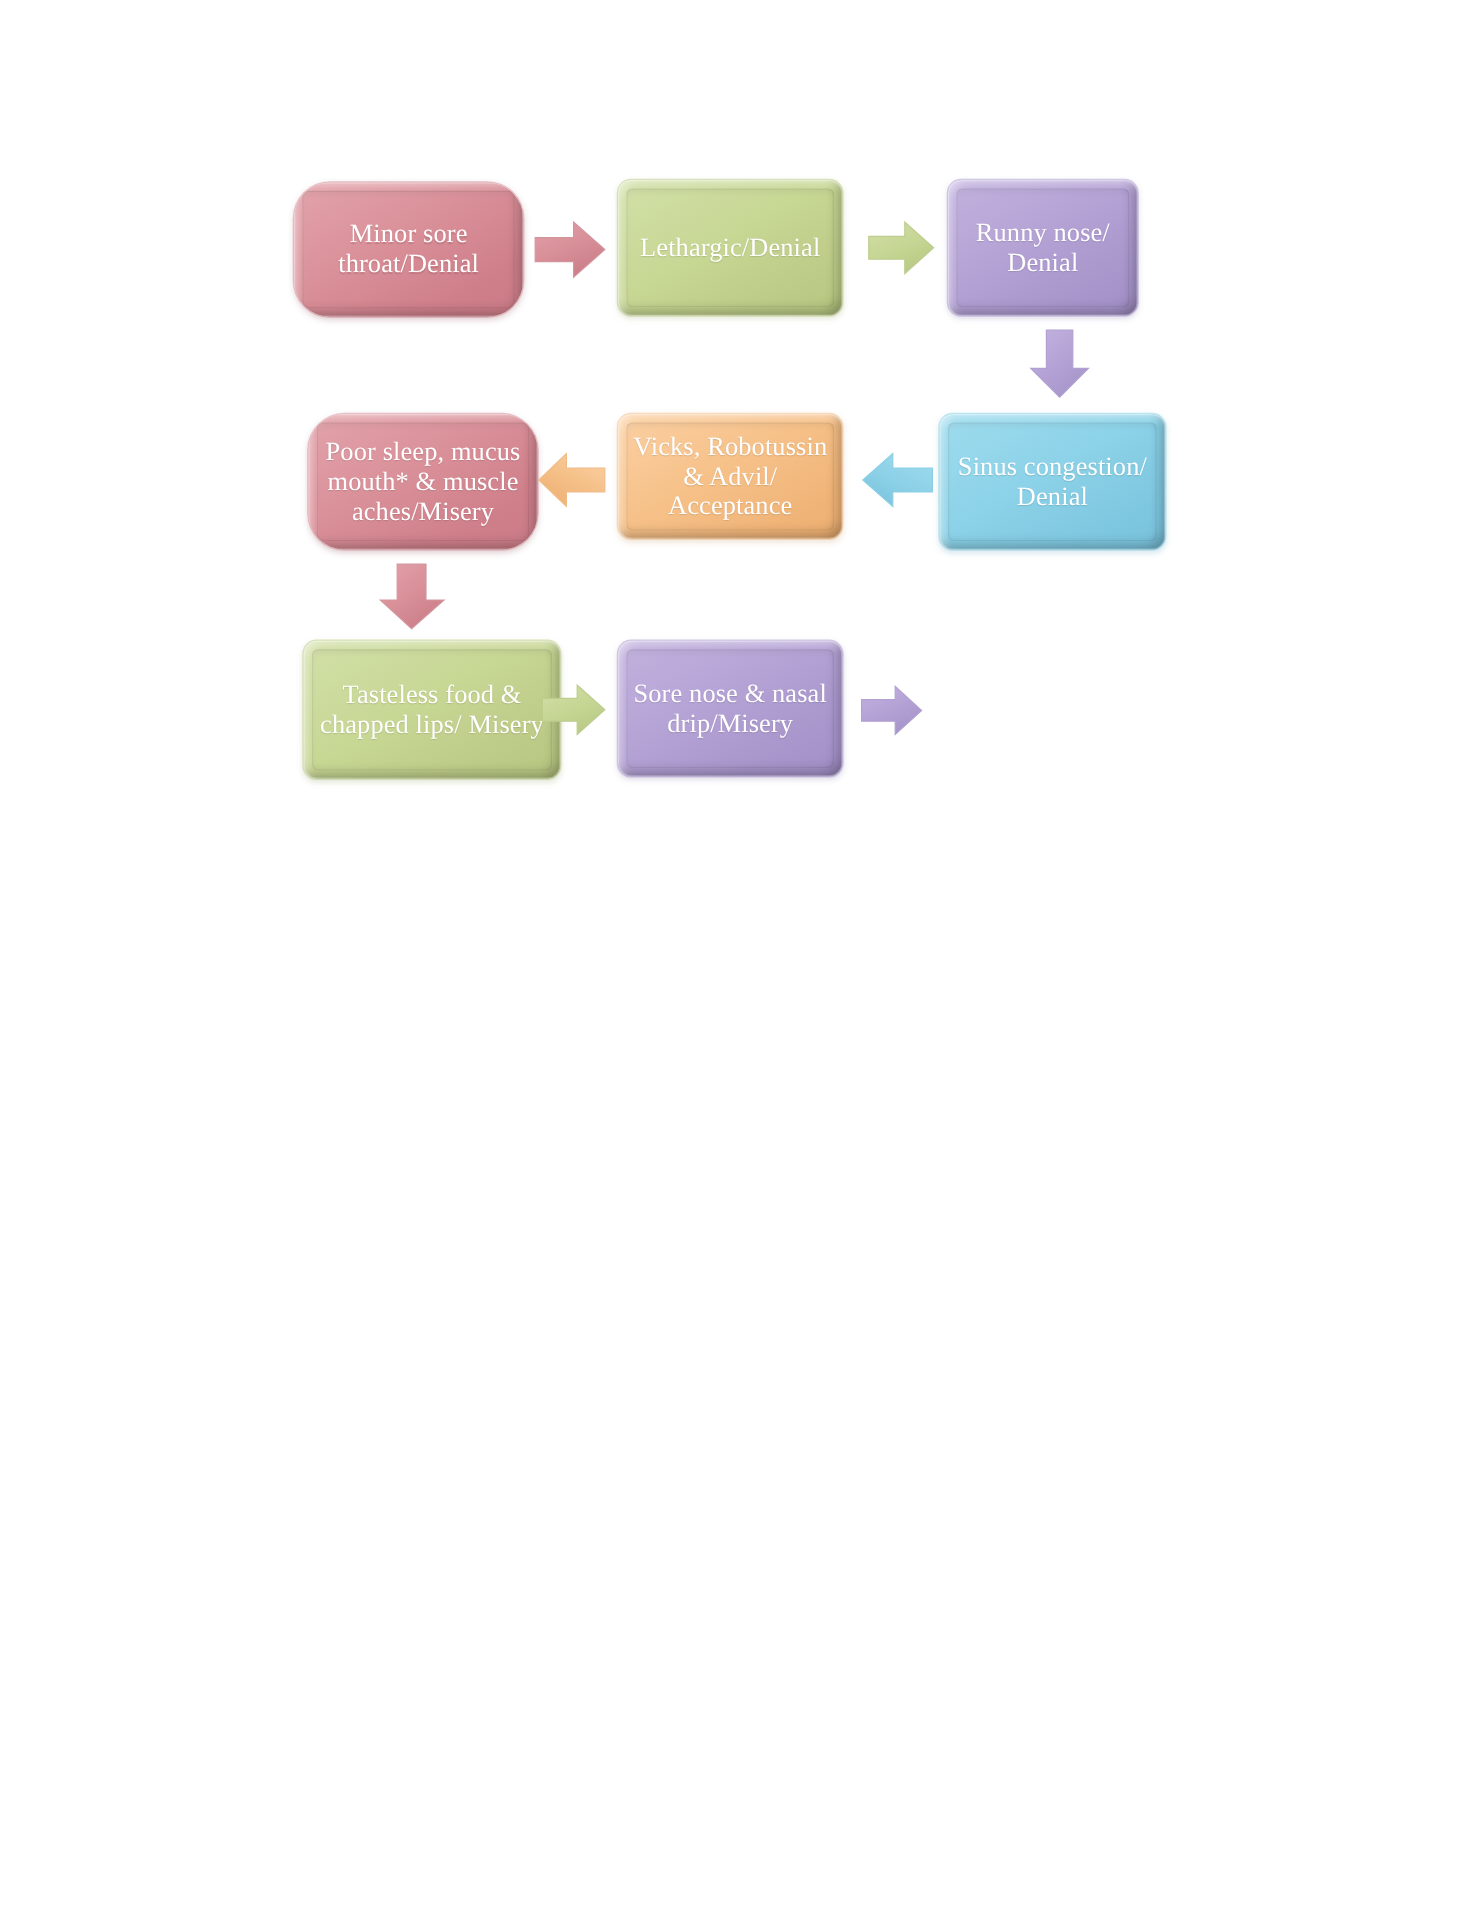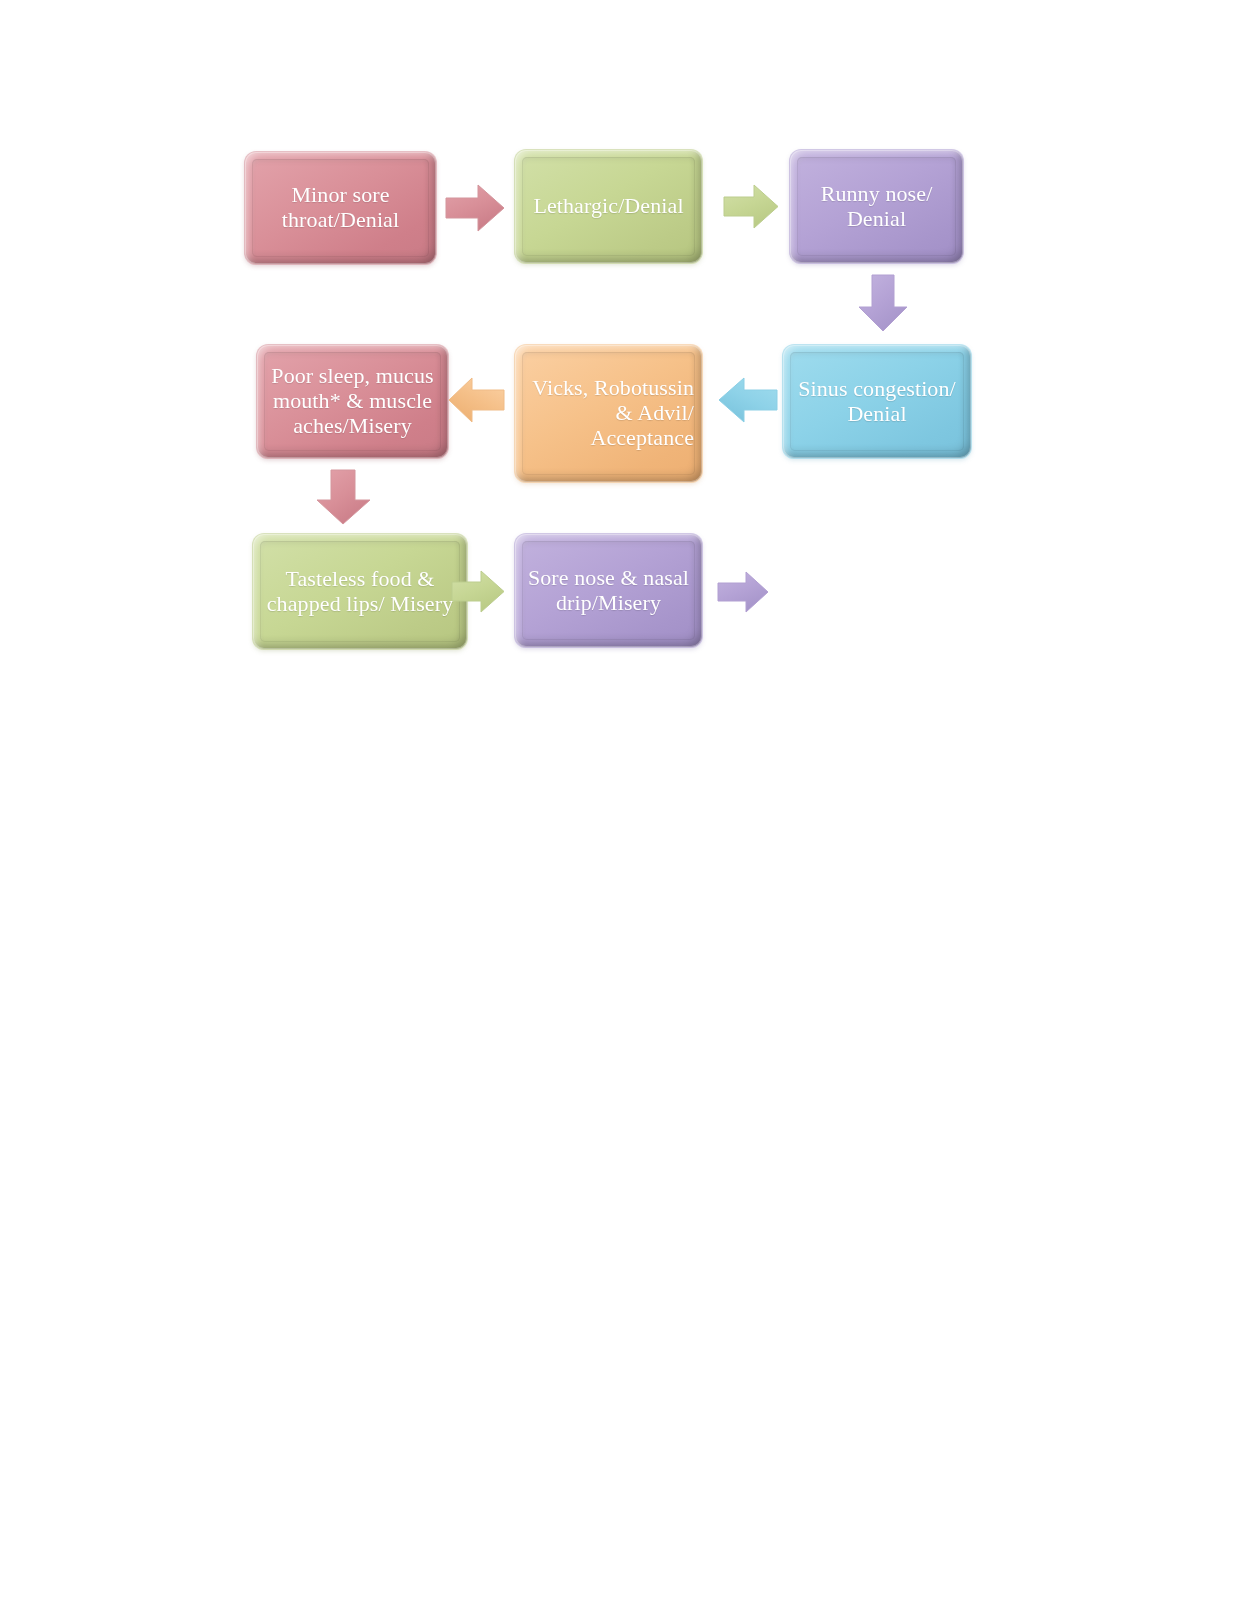--- a/index.html
+++ b/index.html
@@ -62,20 +62,21 @@
     pointer-events: none;
     box-shadow:
       inset 0 0 0 1px rgba(0,0,0,0.055),
       inset 0 3px 7px -3px rgba(0,0,0,0.13);
   }
 
   
   .c-rose {
     background: linear-gradient(150deg,#e3a3ab 0%,#d98f98 45%,#cf7f8a 78%,#c97b86 100%);
     box-shadow: 0 0 0 1px rgba(214,148,156,0.55), 0 2px 5px rgba(150,90,98,0.30);
+    border-radius: 30px;
   }
   .c-green {
     background: linear-gradient(150deg,#d2e0a8 0%,#c7d794 45%,#bccb87 80%,#b6c680 100%);
     box-shadow: 0 0 0 1px rgba(190,206,140,0.55), 0 2px 5px rgba(140,155,95,0.28);
   }
   .c-purple {
     background: linear-gradient(150deg,#c2b2de 0%,#b4a2d5 45%,#a795cb 80%,#a18fc6 100%);
     box-shadow: 0 0 0 1px rgba(176,160,212,0.55), 0 2px 5px rgba(120,105,160,0.28);
   }
   .c-blue {
@@ -126,21 +127,21 @@
         <linearGradient id="gr-green" x1="0" y1="0" x2="0.55" y2="1">
           <stop offset="0%" stop-color="#d3e0a9"></stop>
           <stop offset="55%" stop-color="#c6d694"></stop>
           <stop offset="100%" stop-color="#bacb86"></stop>
         </linearGradient>
       </defs>
       <polygon points="2,14 32,14 32,2 56,23.5 32,45 32,33 2,33" fill="url(#gr-green)" stroke="#bccd8e" stroke-width="1"></polygon>
     </svg>
   </div>
 
-  <div class="node c-purple" style="left:790px; top:150px; width:173px; height:113px;">
+  <div class="node c-purple" style="left:790px; top:150px; width:158px; height:113px;">
     <span class="label">Runny nose/ Denial</span>
   </div>
 
   <div class="arrow" style="left:857px; top:273px; width:52px; height:60px;">
     <svg viewBox="0 0 52 60" preserveAspectRatio="none" aria-hidden="true">
       <defs>
         <linearGradient id="gr-purple-d" x1="0" y1="0" x2="0.7" y2="1">
           <stop offset="0%" stop-color="#c3b3df"></stop>
           <stop offset="55%" stop-color="#b4a2d5"></stop>
           <stop offset="100%" stop-color="#a695ca"></stop>
@@ -160,21 +161,21 @@
         <linearGradient id="gr-orange" x1="1" y1="0" x2="0.35" y2="1">
           <stop offset="0%" stop-color="#fbd2a6"></stop>
           <stop offset="55%" stop-color="#f5c089"></stop>
           <stop offset="100%" stop-color="#eeb275"></stop>
         </linearGradient>
       </defs>
       <polygon points="57,14 25,14 25,2 2,24 25,46 25,34 57,34" fill="url(#gr-orange)" stroke="#f0bc87" stroke-width="1"></polygon>
     </svg>
   </div>
 
-  <div class="node c-orange" style="left:515px; top:345px; width:187px; height:137px;text-align:right;">
+  <div class="node c-orange" style="left:515px; top:345px; width:187px; height:104px;">
     <span class="label">Vicks, Robotussin &amp; Advil/ Acceptance</span>
   </div>
 
   <div class="arrow" style="left:717px; top:376px; width:62px; height:48px;">
     <svg viewBox="0 0 62 48" preserveAspectRatio="none" aria-hidden="true">
       <defs>
         <linearGradient id="gr-blue" x1="1" y1="0" x2="0.35" y2="1">
           <stop offset="0%" stop-color="#a0dcee"></stop>
           <stop offset="55%" stop-color="#8ed2e8"></stop>
           <stop offset="100%" stop-color="#7cc5de"></stop>

